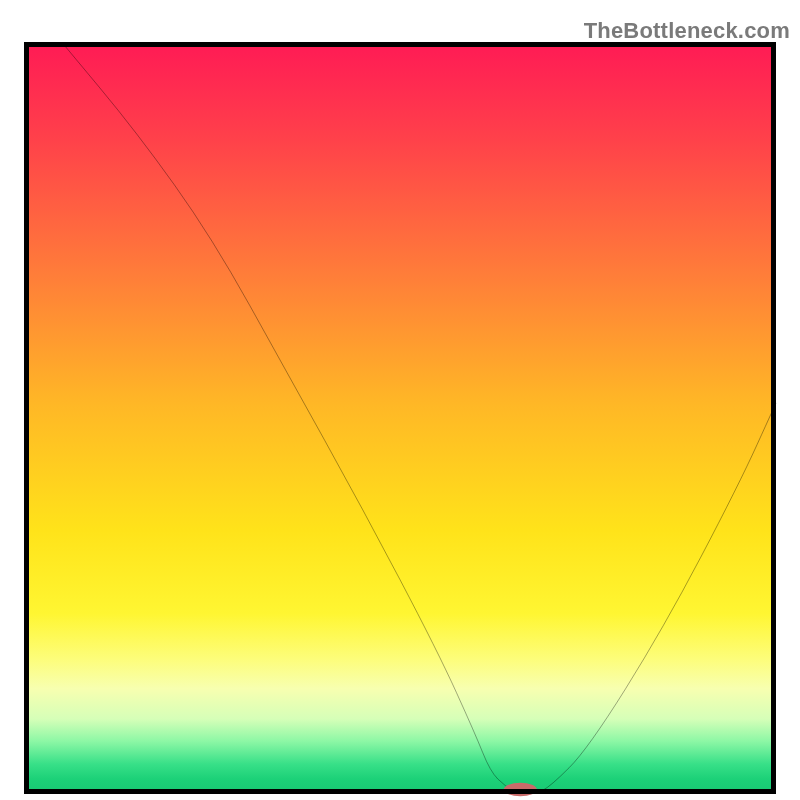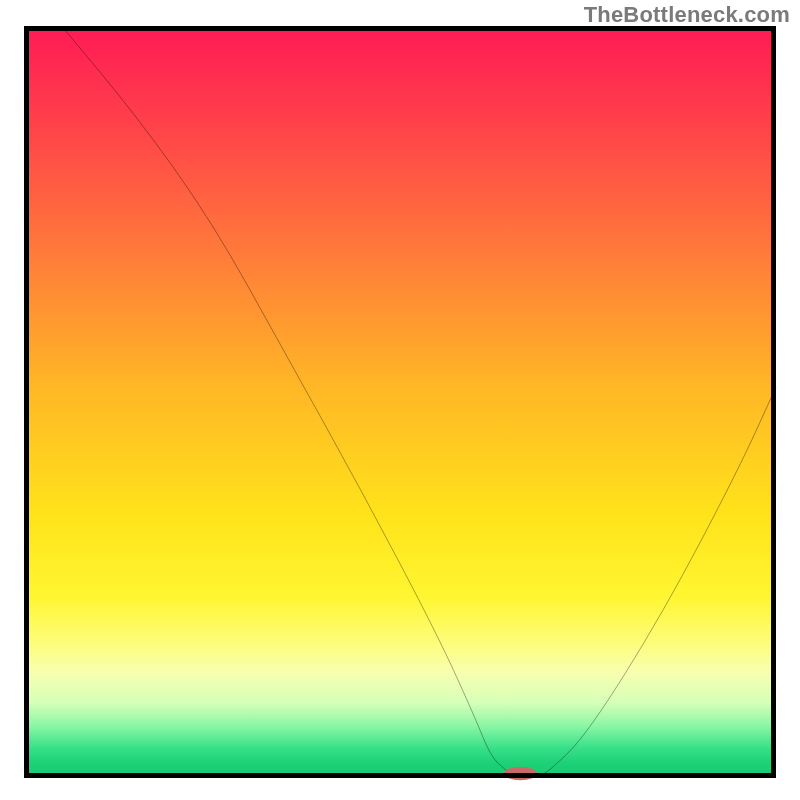--- a/index.html
+++ b/index.html
@@ -8,20 +8,21 @@
     width: 800px;
     height: 800px;
     background: #ffffff;
     font-family: Arial, Helvetica, sans-serif;
     overflow: hidden;
   }
   .container {
     position: relative;
     width: 800px;
     height: 667px;
+    margin-top: 16px;
   }
   .watermark {
     position: absolute;
     top: 2px;
     right: 10px;
     font-size: 22px;
     font-weight: bold;
     color: #7a7a7a;
     letter-spacing: 0.2px;
   }

